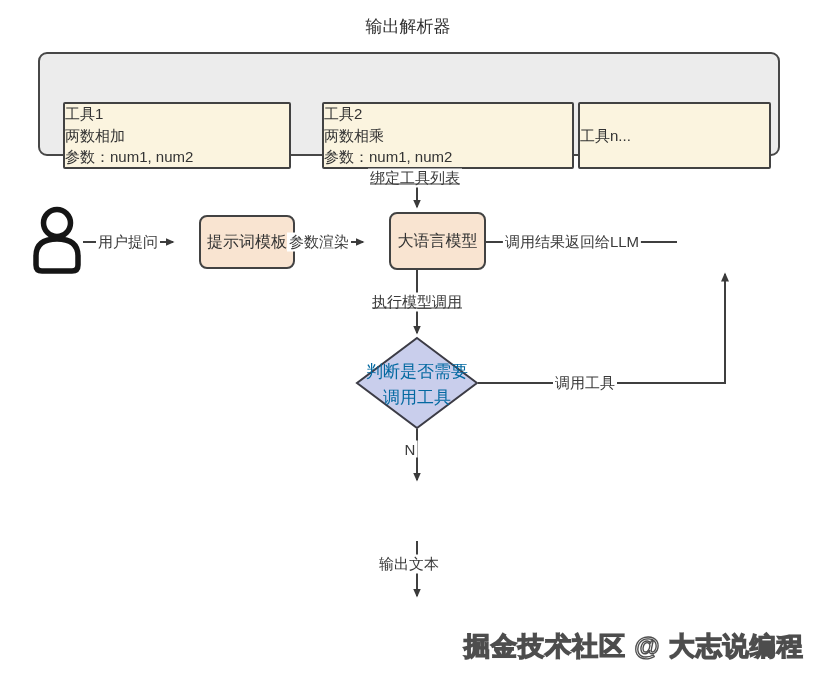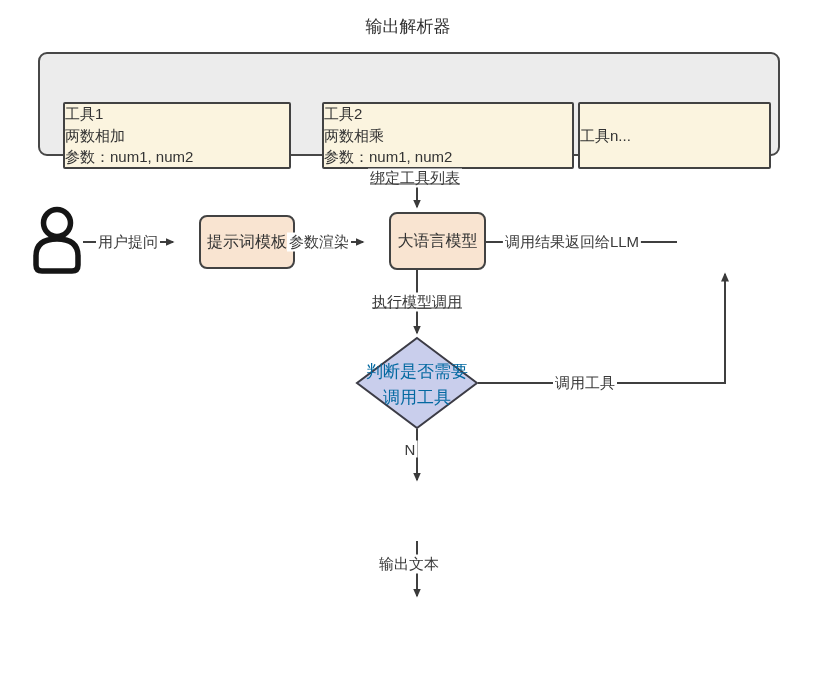--- a/index.html
+++ b/index.html
@@ -108,14 +108,15 @@
 
   <div class="edge-label" style="left:415px;top:178px;text-decoration:underline;">绑定工具列表</div>
   <div class="edge-label" style="left:128px;top:242px;">用户提问</div>
   <div class="edge-label" style="left:319px;top:242px;text-align:center;">参数渲染</div>
   <div class="edge-label" style="left:572px;top:242px;">调用结果返回给LLM</div>
   <div class="edge-label" style="left:417px;top:302px;text-decoration:underline;">执行模型调用</div>
   <div class="edge-label" style="left:585px;top:383px;">调用工具</div>
   <div class="edge-label" style="left:410px;top:449px;">N</div>
   <div class="edge-label" style="left:409px;top:564px;">输出文本</div>
 
+  <div class="watermark">掘金技术社区 @ 大志说编程</div>
 
 </div>
 
 </body></html>

